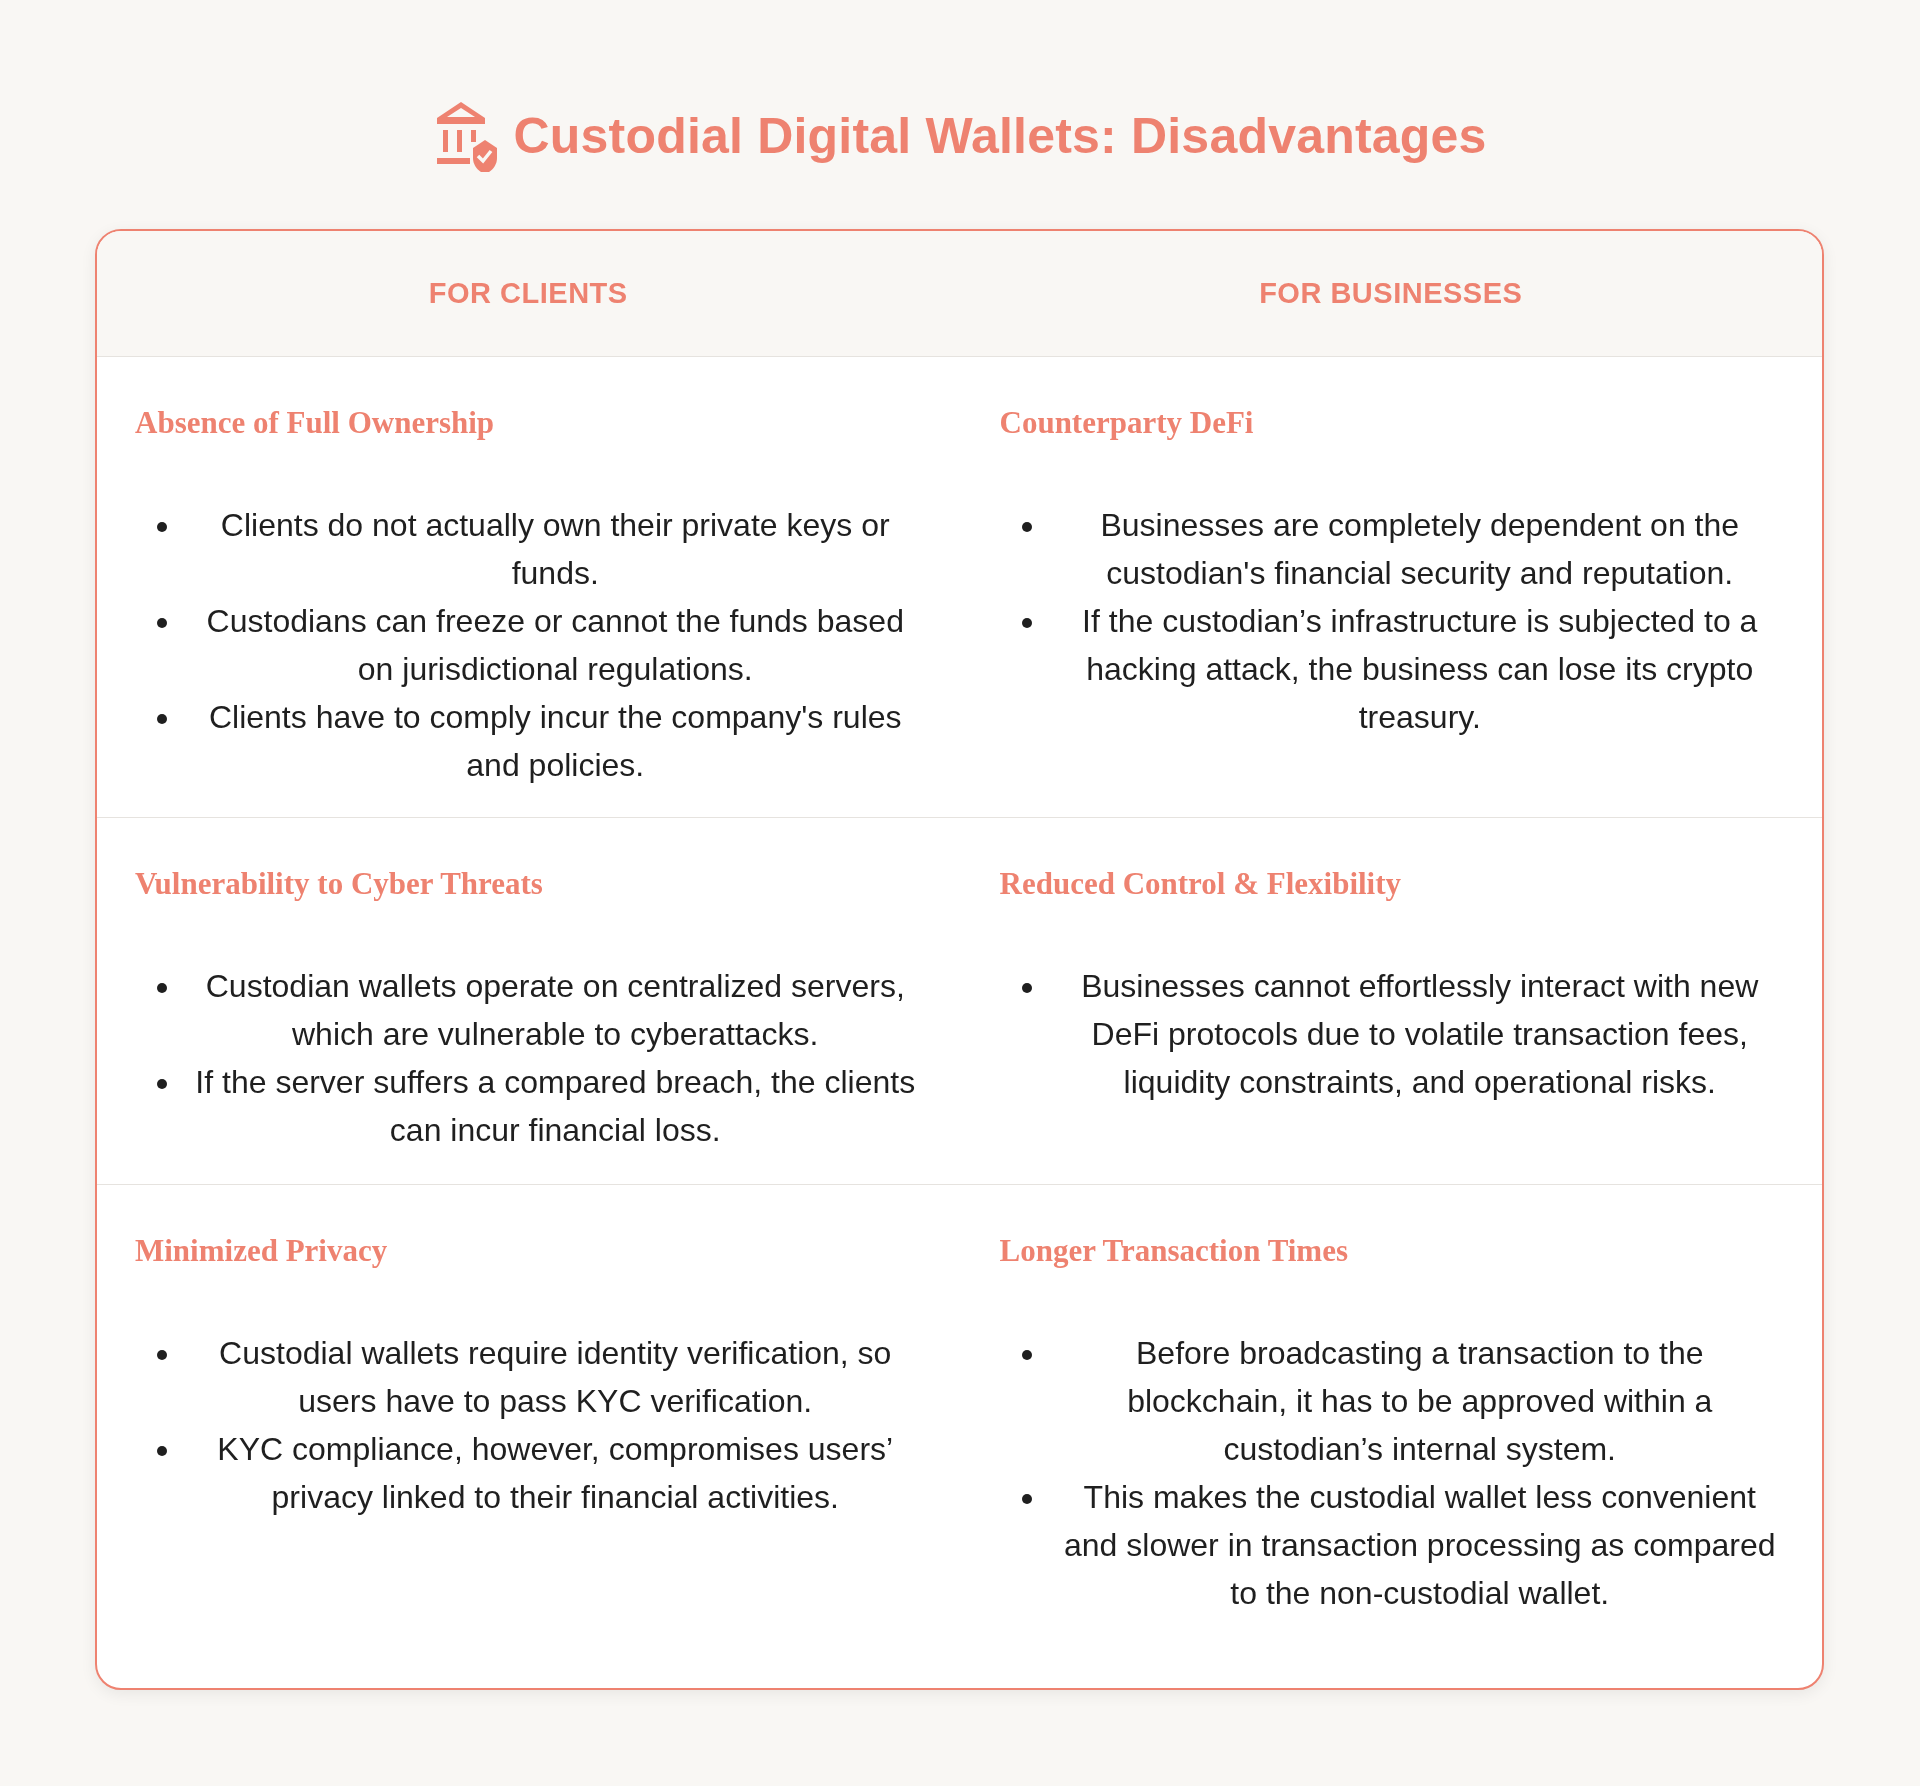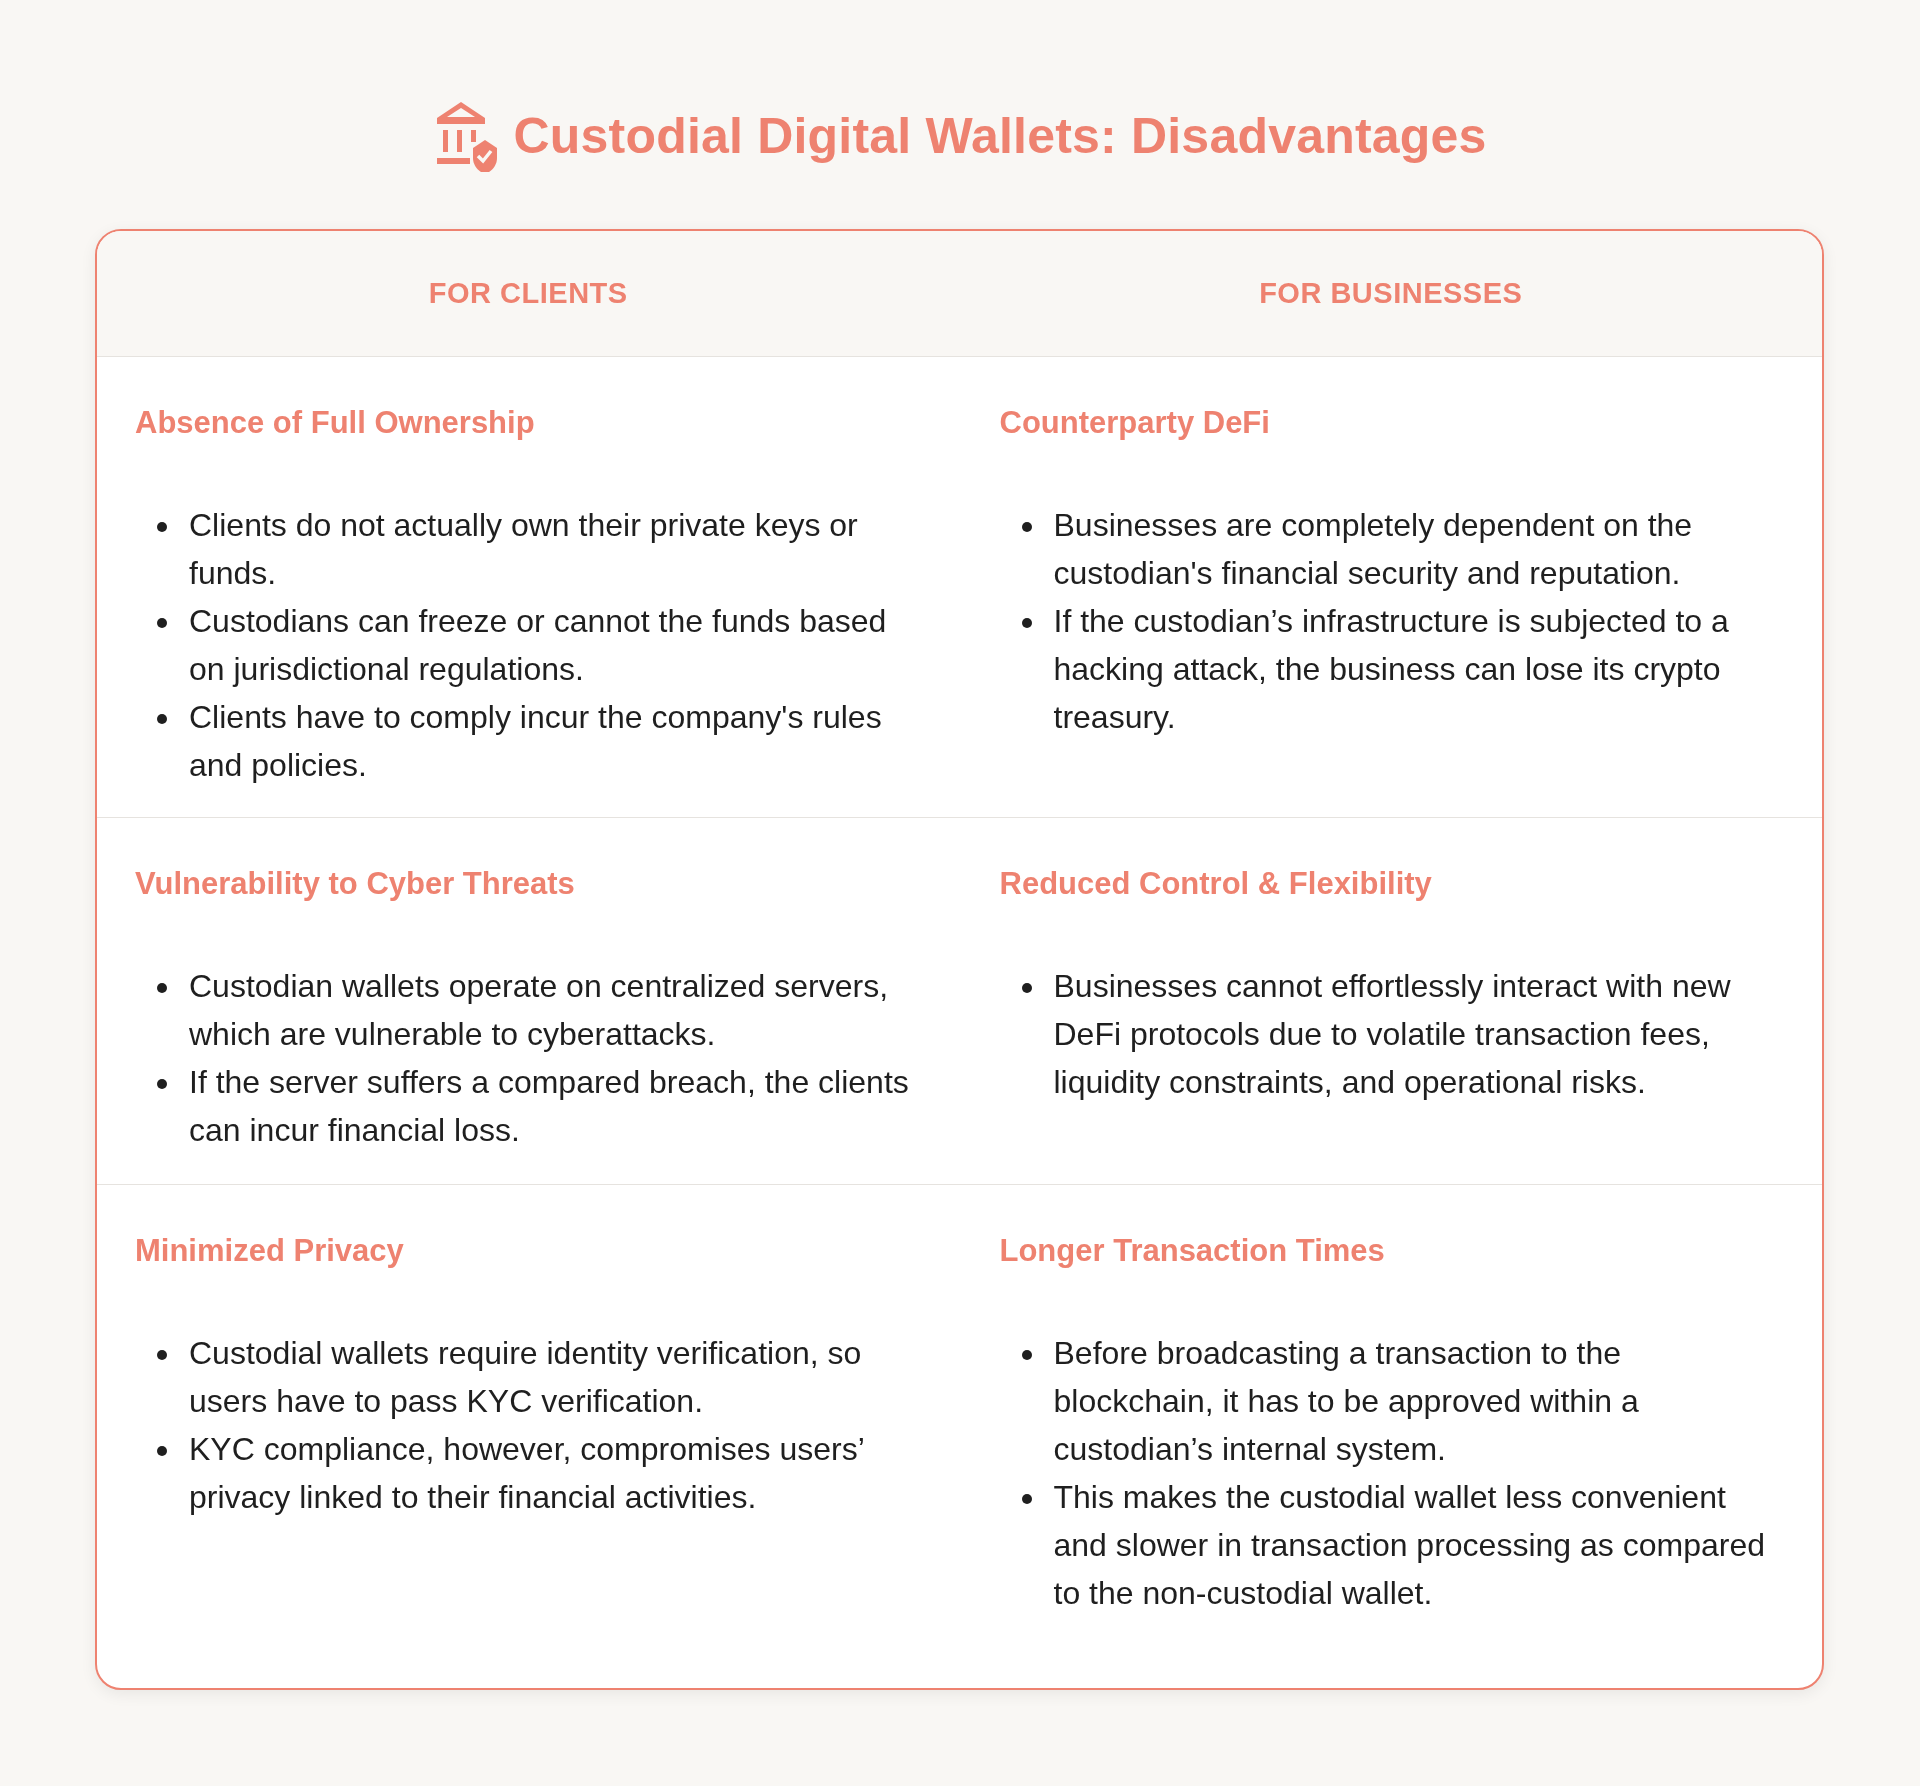--- a/index.html
+++ b/index.html
@@ -33,27 +33,27 @@
   .col-head {
     flex: 1; display: flex; align-items: center; justify-content: center;
     font-size: 29px; font-weight: bold; color: #ee8270; letter-spacing: 0.5px; text-align: center;
   }
   .row { display: flex; border-bottom: 1px solid #e6e3df; }
   .row:last-child { border-bottom: none; }
   .cell { flex: 1; box-sizing: border-box; padding: 0 38px 0 38px; }
   .cell.right { padding-left: 40px; padding-right: 36px; }
   .section-title {
     font-size: 31px; font-weight: bold; color: #ee8270;
-    margin: 0; padding-top: 46px; line-height: 40px;
+    margin: 0; padding-top: 46px; line-height: 40px; font-family: Liberation Serif, serif;
   }
   ul.points {
     margin: 58px 0 0 0; padding: 0 0 0 48px;
     font-size: 32px; line-height: 48px; color: #1f1f1f;
   }
-  ul.points li { padding-left: 6px; }
+  ul.points li { padding-left: 6px; text-align: center; }
   .row1 { height: 460px; }
   .row2 { height: 366px; }
   .row3 { height: 508px; }
 </style>
 </head>
 <body>
 
 <div class="title-row">
   <svg class="title-icon" viewBox="0 0 72 72">
     <g fill="#ee8270">

